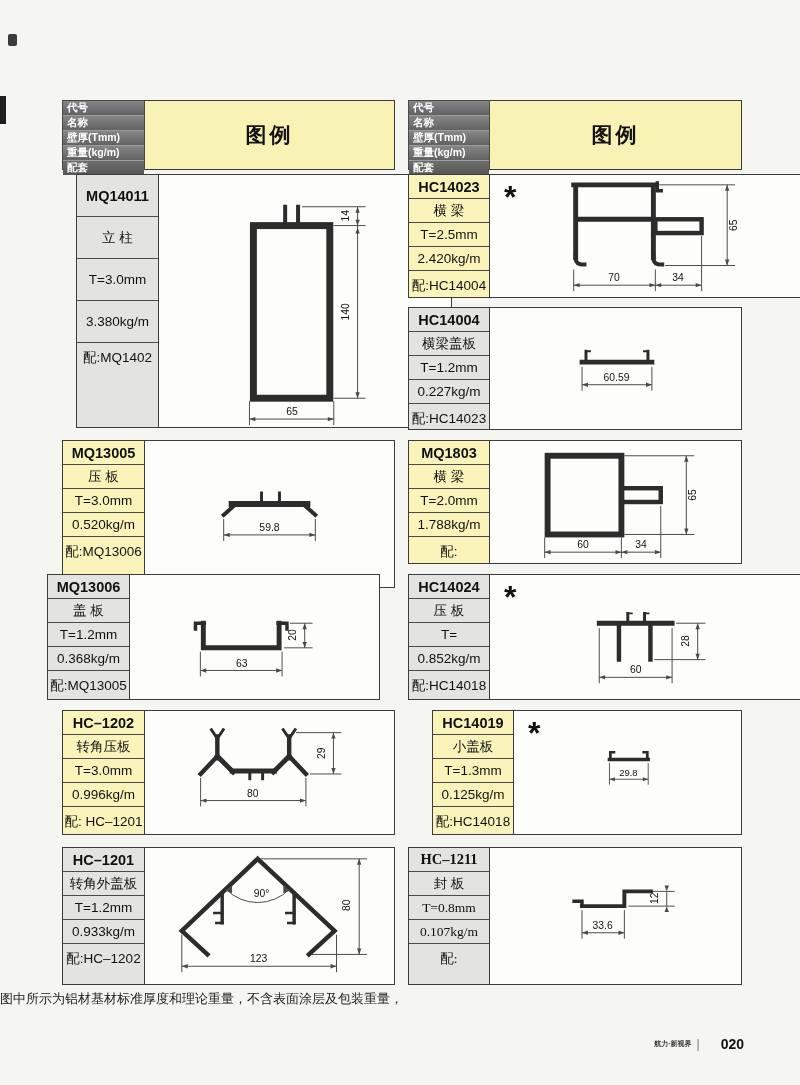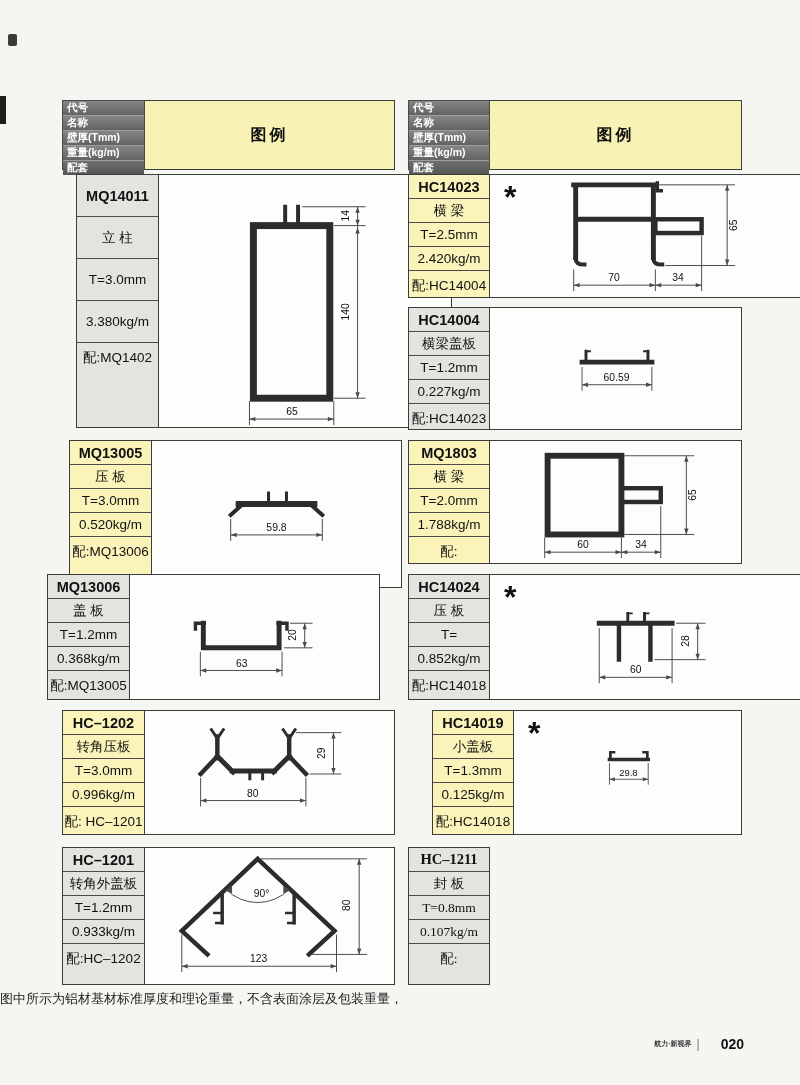--- a/index.html
+++ b/index.html
@@ -8,21 +8,21 @@
   .page{position:absolute;inset:0;}
   
   .hdr{position:absolute;top:100px;height:70px;display:flex;}
   .hdr-rows{display:flex;flex-direction:column;border:1px solid #4a4a4a;box-sizing:border-box;}
   .hrow{flex:1;background:linear-gradient(180deg,#868686,#626262);color:#fff;
         font-size:10.5px;font-weight:bold;display:flex;align-items:center;
         padding-left:4px;border-bottom:1px solid #9c9c9c;box-sizing:border-box;}
   .hrow:last-child{border-bottom:none;background:linear-gradient(180deg,#6e6e6e,#555);}
   .legend{flex:1;background:#f8f2b4;border:1px solid #3c3c3c;border-left:none;box-sizing:border-box;
           display:flex;align-items:center;justify-content:center;
-          font-size:16px;font-weight:bold;letter-spacing:3px;color:#111;}
+          font-size:21px;font-weight:bold;letter-spacing:3px;color:#111;}
   
   .block{position:absolute;display:flex;box-sizing:border-box;}
   .labels{display:flex;flex-direction:column;border:1px solid #3c3c3c;box-sizing:border-box;}
   .tone-yellow{background:#faf4ba;}
   .tone-gray{background:#e3e3df;}
   .lc{height:24px;flex:0 0 auto;display:flex;align-items:center;justify-content:center;
       font-size:13.5px;color:#111;border-bottom:1px solid #4a4a4a;box-sizing:border-box;
       white-space:nowrap;}
   .tall .lc{height:42px;}
   .lc.code{font-weight:bold;font-size:14.5px;}
@@ -97,21 +97,21 @@
         <text class="t" transform="rotate(-90 169 41)" x="169" y="41">14</text>
         <text class="t" transform="rotate(-90 169 138)" x="169" y="138">140</text>
         <path class="d" d="M69,228 V252 M154,228 V252 M69,246 H154"></path>
         <polygon class="a" points="69,246 75,243.8 75,248.2"></polygon>
         <polygon class="a" points="154,246 148,243.8 148,248.2"></polygon>
         <text class="t" x="112" y="242">65</text>
       </svg>
     </div>
   </div>
 
-  <div class="block" style="left:69px;top:440px;width:333px;height:148px;">
+  <div class="block" style="left:62px;top:440px;width:333px;height:148px;">
     <div class="labels tone-yellow" style="width:83px;">
       <div class="lc code">MQ13005</div>
       <div class="lc">压 板</div>
       <div class="lc">T=3.0mm</div>
       <div class="lc">0.520kg/m</div>
       <div class="lc match">配:MQ13006</div>
     </div>
     <div class="panel">
       <svg viewBox="0 0 250 124">
         <path class="p" stroke-width="6" d="M87,52 H163"></path>
@@ -332,20 +332,34 @@
   </div>
 
   <div class="block" style="left:408px;top:847px;width:334px;height:138px;">
     <div class="labels tone-gray" style="width:82px;font-family:Liberation Serif, serif;">
       <div class="lc code">HC–1211</div>
       <div class="lc">封 板</div>
       <div class="lc">T=0.8mm</div>
       <div class="lc">0.107kg/m</div>
       <div class="lc match">配:</div>
     </div>
+    <div class="panel">
+      <svg viewBox="0 0 252 138">
+        <path class="p" stroke-width="3.5" d="M84,54 h8 v5"></path>
+        <path class="p" stroke-width="4" d="M92,59 H135 M135,59 V44 M135,44 H162"></path>
+        <path class="d" d="M164,44 H186 M139,59 H186 M178,44 V59"></path>
+        <polygon class="a" points="178,44 175.8,38 180.2,38"></polygon>
+        <polygon class="a" points="178,59 175.8,65 180.2,65"></polygon>
+        <text class="t" transform="rotate(-90 169 51)" x="169" y="51">12</text>
+        <path class="d" d="M92,63 V92 M135,63 V92 M92,86 H135"></path>
+        <polygon class="a" points="92,86 98,83.8 98,88.2"></polygon>
+        <polygon class="a" points="135,86 129,83.8 129,88.2"></polygon>
+        <text class="t" x="113" y="82">33.6</text>
+      </svg>
+    </div>
   </div>
 
   <div class="note" style="top:990px;">图中所示为铝材基材标准厚度和理论重量，不含表面涂层及包装重量，</div>
 
   <div class="brandline">
     <span class="brand">航力·新视界</span>
     <span class="bdiv">|</span>
     <span class="pageno">020</span>
   </div>
 

